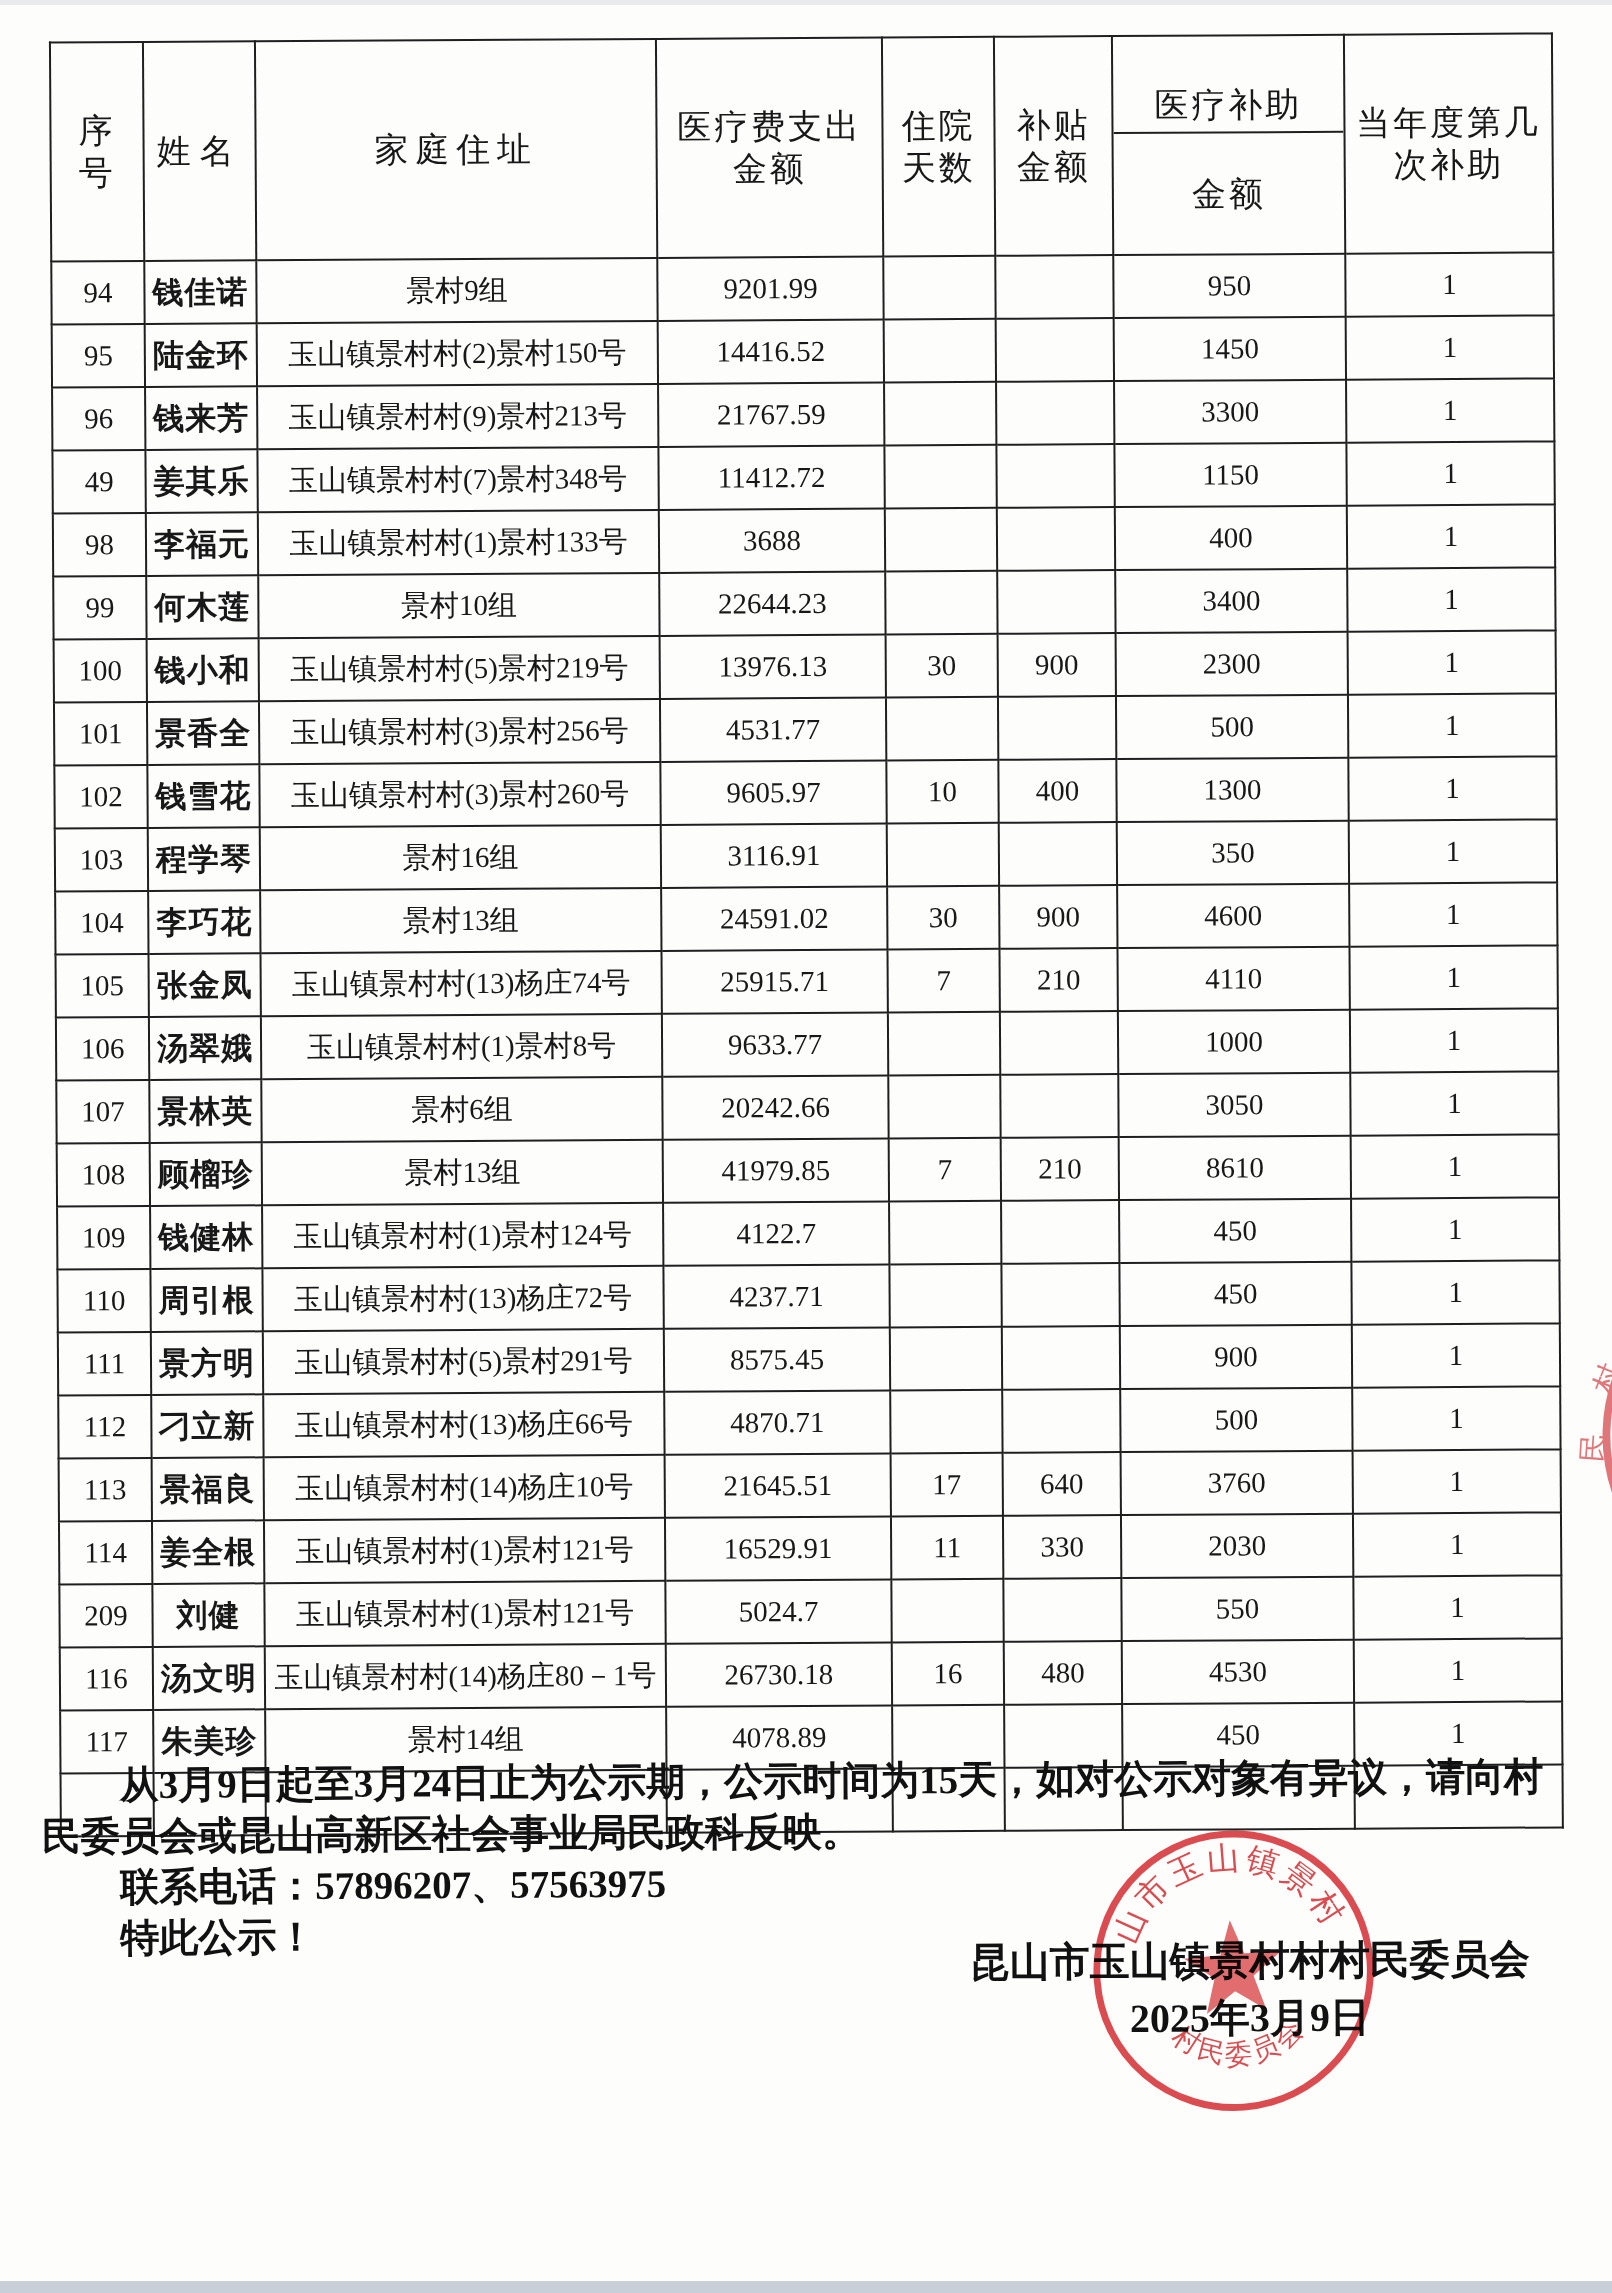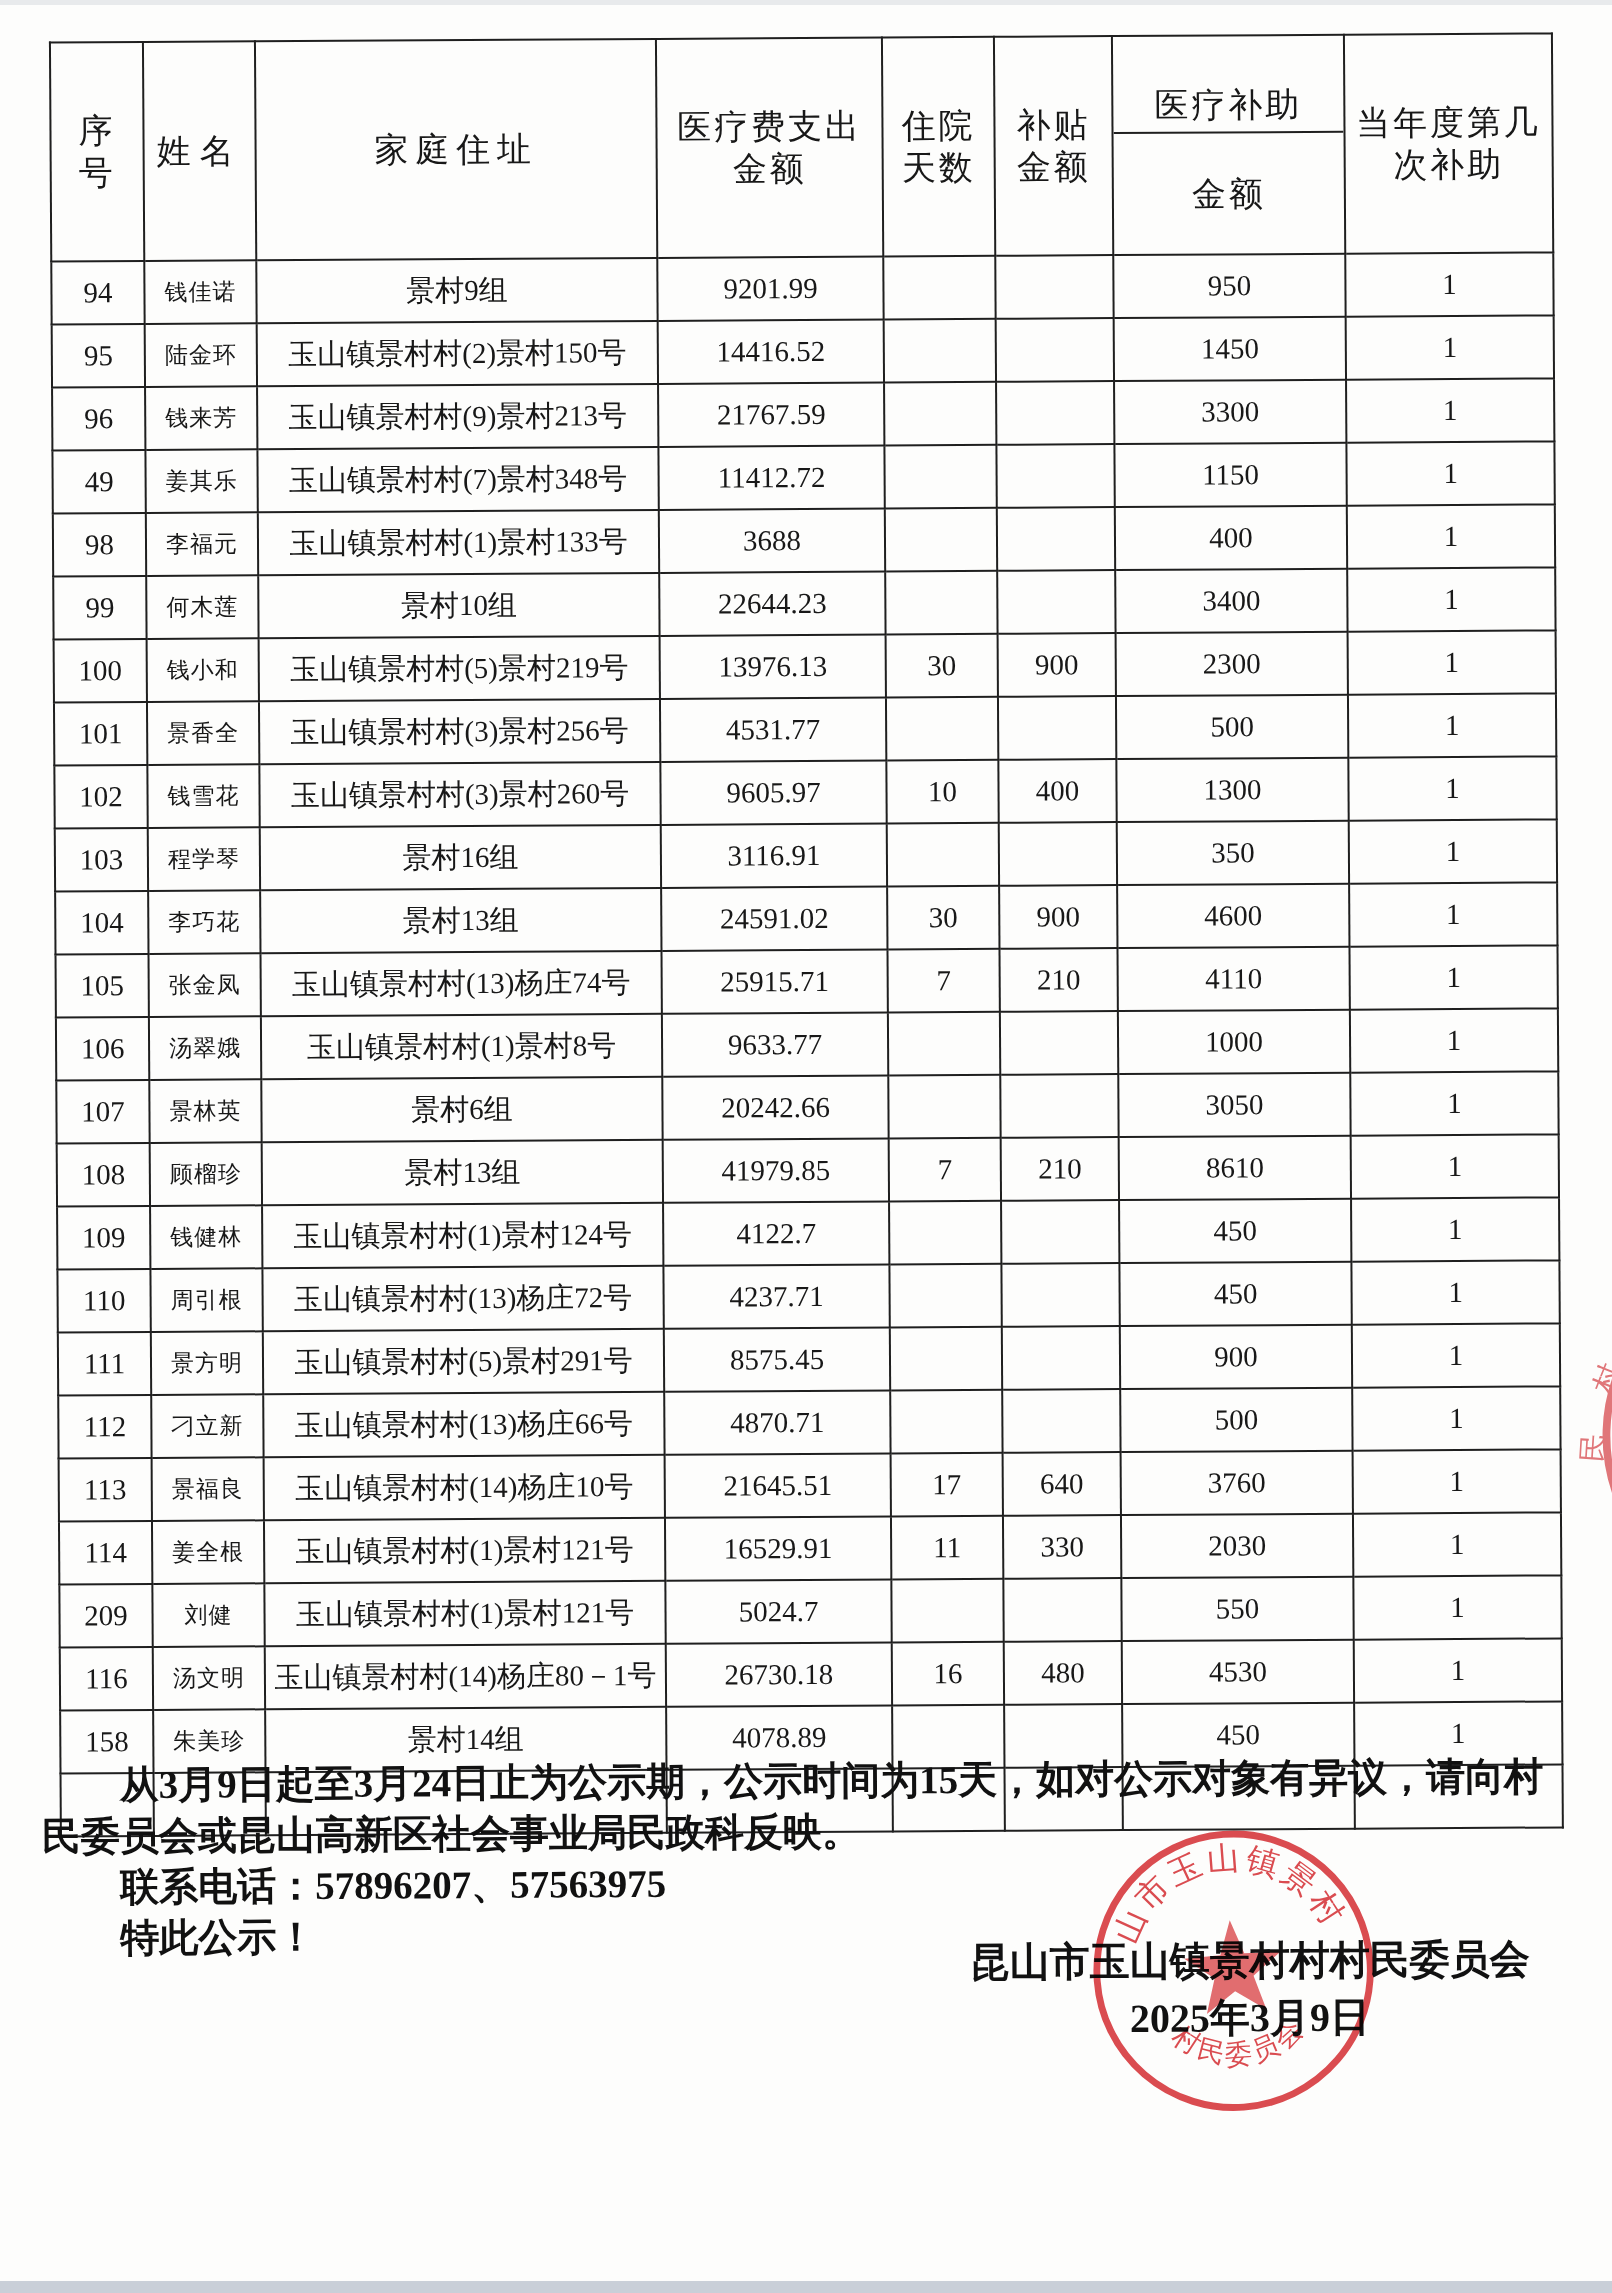--- a/index.html
+++ b/index.html
@@ -43,21 +43,21 @@
     height:54px;border-bottom:2.9px solid #1f1f1f;
     display:flex;align-items:center;justify-content:center;
     letter-spacing:2.9px;
   }
   .split-bottom{
     height:37px;
     display:flex;align-items:center;justify-content:center;
     letter-spacing:2.9px;
   }
   .subsidy-table td{font-size:29px;}
-  .subsidy-table td.c1{font-size:23px;letter-spacing:1px;}
+  .subsidy-table td.c1{font-size:31px;letter-spacing:1px;font-weight:bold;}
   .subsidy-table td.c2{font-size:29px;}
   .footer{
     position:absolute;left:37px;top:1755px;width:1546px;
     font-size:39px;line-height:51px;font-weight:700;
     color:#111;
   }
   .footer p{margin:0;}
   .para{white-space:pre-line;text-indent:78px;}
   .line{text-indent:78px;}
   .sign-block{
@@ -351,21 +351,21 @@
             <td class="c0">116</td>
             <td class="c1">汤文明</td>
             <td class="c2">玉山镇景村村(14)杨庄80－1号</td>
             <td class="c3">26730.18</td>
             <td class="c4">16</td>
             <td class="c5">480</td>
             <td class="c6">4530</td>
             <td class="c7">1</td>
           </tr>
           <tr>
-            <td class="c0">158</td>
+            <td class="c0">117</td>
             <td class="c1">朱美珍</td>
             <td class="c2">景村14组</td>
             <td class="c3">4078.89</td>
             <td class="c4"></td>
             <td class="c5"></td>
             <td class="c6">450</td>
             <td class="c7">1</td>
           </tr>
           <tr>
             <td class="c0"></td>

